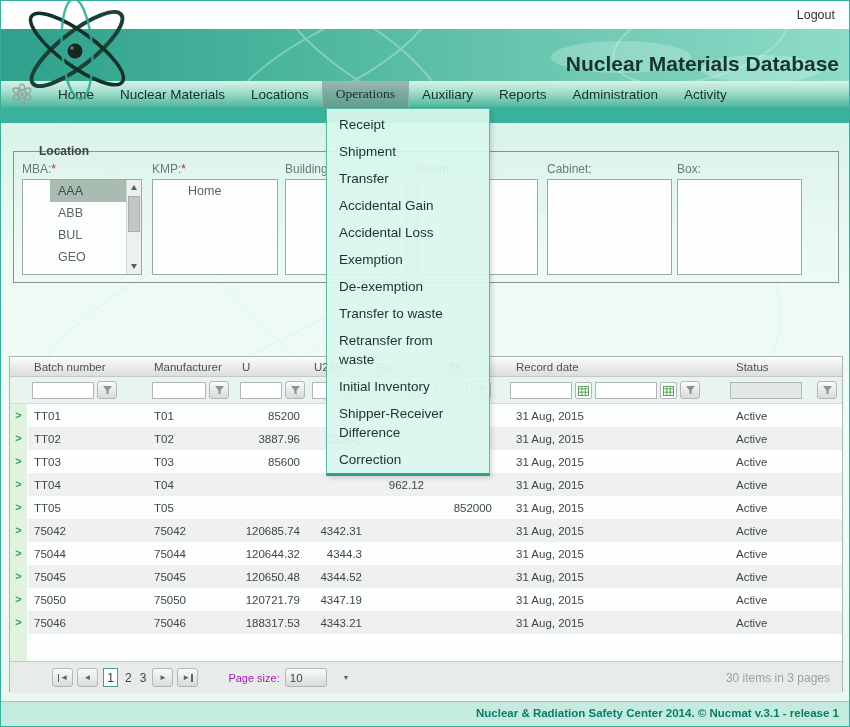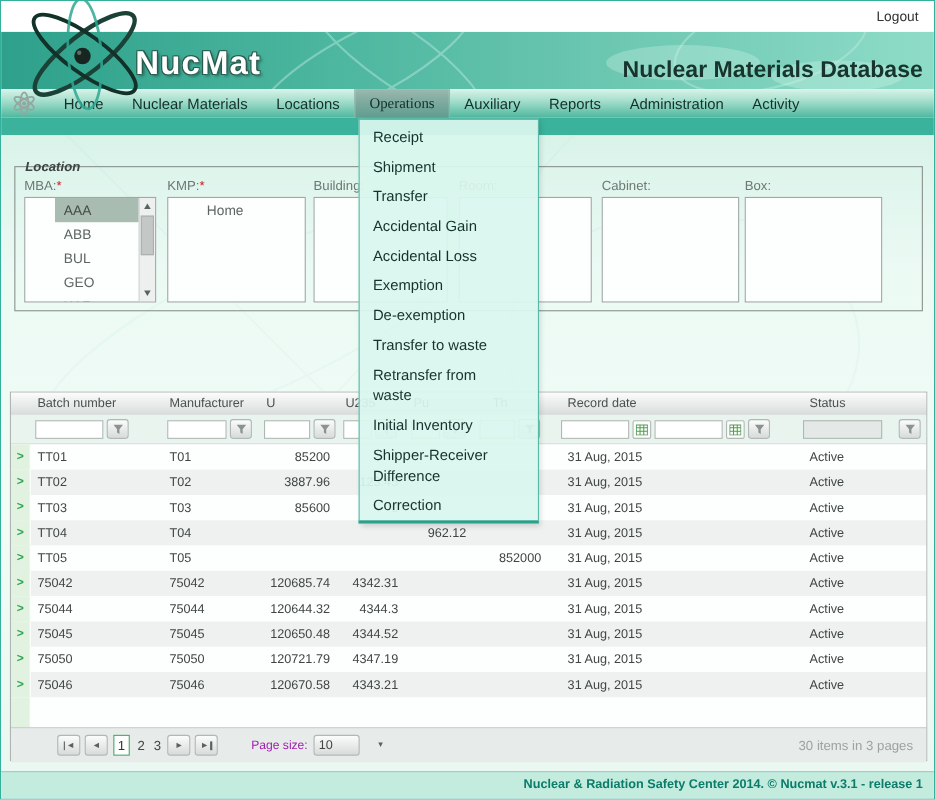--- a/index.html
+++ b/index.html
@@ -33,22 +33,22 @@
   .teal-strip{position:absolute;left:0;top:106px;width:100%;height:16px;background:#3bb29b;}
 
   
   .content{position:absolute;left:0;top:122px;width:100%;height:581px;
            background:linear-gradient(180deg,#d9f3e9 0%,#ecfaf4 22%,#f1fcf7 60%,#eaf8f1 100%);}
   .content-deco{position:absolute;left:0;top:0;pointer-events:none;opacity:.5;}
 
   
   .loc-fieldset{position:absolute;left:12px;top:28px;width:826px;height:132px;
                 border:1px solid #8a918e;background:transparent;}
-  .loc-legend{position:absolute;left:6px;top:-8px;background:transparent;padding:0 3px;
-              font-size:12px;font-weight:bold;color:#3c4340;font-style:italic;}
+  .loc-legend{position:absolute;left:22px;top:-8px;background:transparent;padding:0 3px;
+              font-size:12px;font-weight:bold;color:#3c4340;}
   .loc-field{position:absolute;top:10px;}
   .loc-label{font-size:12px;color:#6f7873;margin-bottom:3px;}
   .req{color:#cc2222;}
   .listbox{position:relative;background:#fdfffe;border:1px solid #9fa8a4;height:96px;overflow:hidden;padding-left:27px;}
   .lb-item{height:22px;line-height:22px;padding-left:8px;font-size:12.5px;color:#5d6662;cursor:pointer;}
   .lb-item.selected{background:#a9bcb1;color:#454d48;}
   .lb-scroll{position:absolute;right:0;top:0;width:15px;height:100%;background:#edf0ee;border-left:1px solid #cfd5d2;}
   .sb-btn{position:absolute;left:0;width:14px;height:15px;display:flex;align-items:center;justify-content:center;}
   .tri-up{width:0;height:0;border-left:3.5px solid transparent;border-right:3.5px solid transparent;border-bottom:5px solid #5a625e;}
   .tri-dn{width:0;height:0;border-left:3.5px solid transparent;border-right:3.5px solid transparent;border-top:5px solid #5a625e;}
@@ -134,21 +134,20 @@
   </div>
   <svg class="logo-atom" width="140" height="118" viewBox="0 0 140 118">
     <g fill="none">
       <ellipse cx="68" cy="50" rx="56" ry="17" stroke="#1c4237" stroke-width="4" transform="rotate(-38 68 50)"></ellipse>
       <ellipse cx="68" cy="50" rx="56" ry="17" stroke="#123129" stroke-width="3.5" transform="rotate(36 68 50)"></ellipse>
       <ellipse cx="68" cy="50" rx="50" ry="15" stroke="#2fa893" stroke-width="2.5" transform="rotate(86 68 50)" opacity="0.85"></ellipse>
     </g>
     <circle cx="66" cy="52" r="7.5" fill="#182621"></circle>
     <circle cx="63" cy="49" r="2" fill="#5c6b66"></circle>
   </svg>
-  <div class="logo-text">NucMat</div>
   <div class="db-title">Nuclear Materials Database</div>
 
   <div class="navbar">
     <svg class="nav-atom" width="24" height="22" viewBox="0 0 24 22">
       <g fill="none" stroke="#93a8a1" stroke-width="1.6">
         <ellipse cx="12" cy="11" rx="10" ry="3.6" transform="rotate(-30 12 11)"></ellipse>
         <ellipse cx="12" cy="11" rx="10" ry="3.6" transform="rotate(30 12 11)"></ellipse>
         <ellipse cx="12" cy="11" rx="10" ry="3.6" transform="rotate(90 12 11)"></ellipse>
       </g>
       <circle cx="12" cy="11" r="2" fill="#93a8a1"></circle>
@@ -436,21 +435,21 @@
         <div class="cell num"></div>
         <div class="cell rd">31 Aug, 2015</div>
         <div class="cell st">Active</div>
       </div>
       <div class="grow row even">
         <div class="cell exp">
             <span class="chev">&gt;</span>
           </div>
         <div class="cell">75046</div>
         <div class="cell">75046</div>
-        <div class="cell num">120670.58</div>
+        <div class="cell num">188317.53</div>
         <div class="cell num">4343.21</div>
         <div class="cell num"></div>
         <div class="cell num"></div>
         <div class="cell rd">31 Aug, 2015</div>
         <div class="cell st">Active</div>
       </div>
 
       <div class="grid-empty">
           <div class="g"></div>
           <div class="w"></div>

